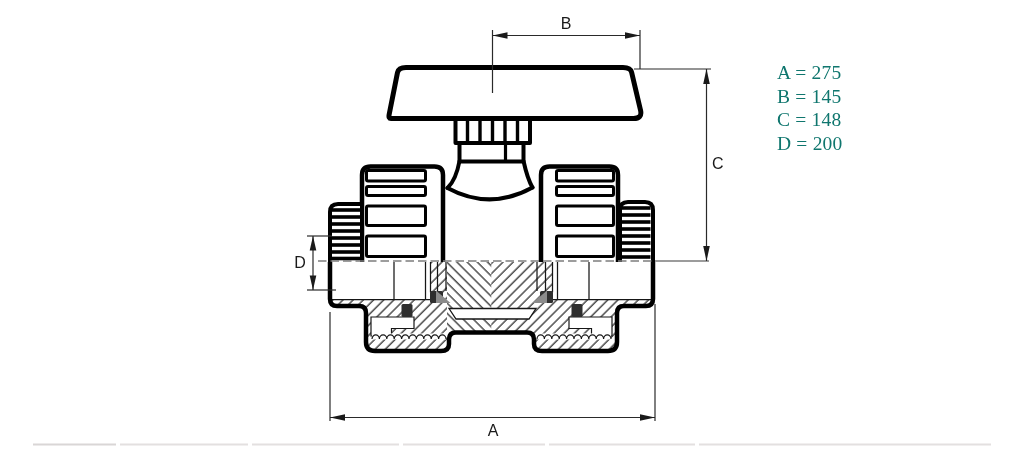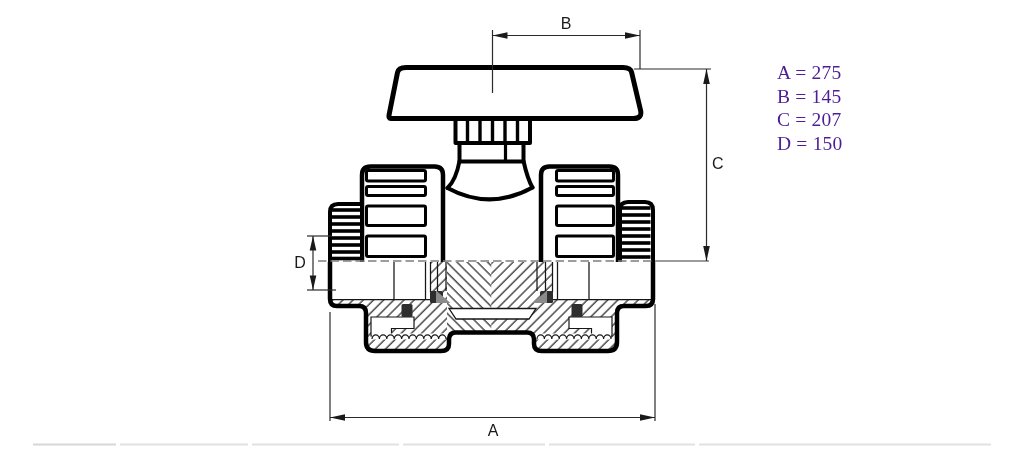--- a/index.html
+++ b/index.html
@@ -1,21 +1,21 @@
 <!DOCTYPE html>
 <html><head>
 <meta charset="utf-8">
 <style>
   html,body{margin:0;padding:0;background:#fff;}
   .stage{position:relative;width:1024px;height:451px;background:#ffffff;overflow:hidden;
          font-family:"Liberation Sans",sans-serif;}
   .stage svg{position:absolute;left:0;top:0;}
   .specs{position:absolute;left:777px;top:61px;
          font-family:"Liberation Serif","DejaVu Serif",serif;
-         font-size:19.5px;line-height:23.5px;color:#4c1d95;letter-spacing:0.2px;white-space:nowrap;}
+         font-size:19.5px;line-height:23.5px;color:#0f766e;letter-spacing:0.2px;white-space:nowrap;}
   .dimlabel{font-family:"Liberation Sans",sans-serif;font-size:16px;fill:#1a1a1a;}
 </style>
 </head>
 <body>
 
 <div class="stage">
 
 <svg width="1024" height="451" viewBox="0 0 1024 451">
   <defs>
     <pattern id="hUp" width="7.2" height="7.2" patternUnits="userSpaceOnUse" patternTransform="rotate(45)">
@@ -204,17 +204,17 @@
     <line x1="252" y1="444.5" x2="399" y2="444.5"></line>
     <line x1="403" y1="444.5" x2="545" y2="444.5"></line>
     <line x1="549" y1="444.5" x2="695" y2="444.5"></line>
     <line x1="699" y1="444.5" x2="991" y2="444.5"></line>
   </g>
 </svg>
 
   <div class="specs">
     <div>A = 275</div>
     <div>B = 145</div>
-    <div>C = 207</div>
-    <div>D = 150</div>
+    <div>C = 148</div>
+    <div>D = 200</div>
   </div>
 
 </div>
 
 </body></html>

